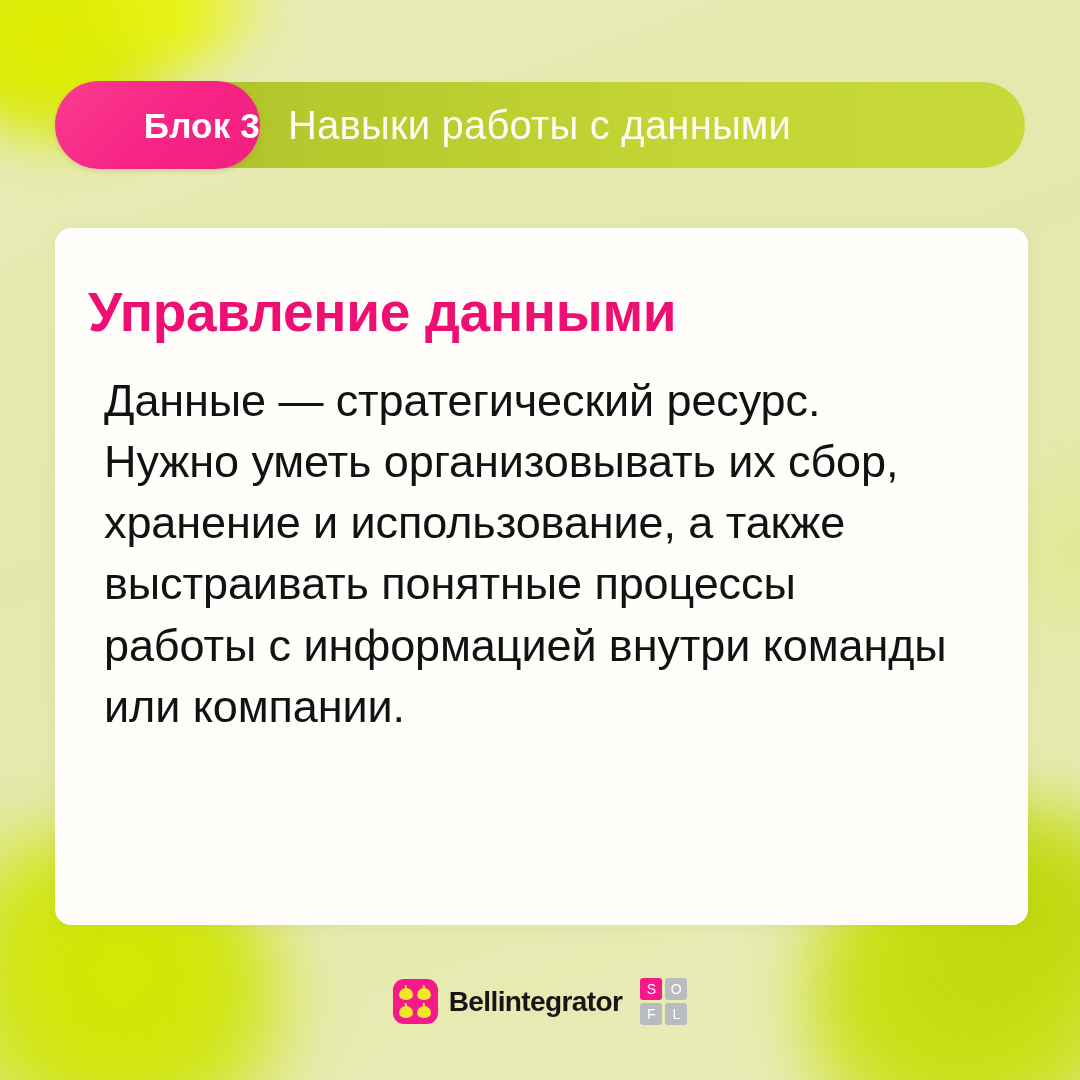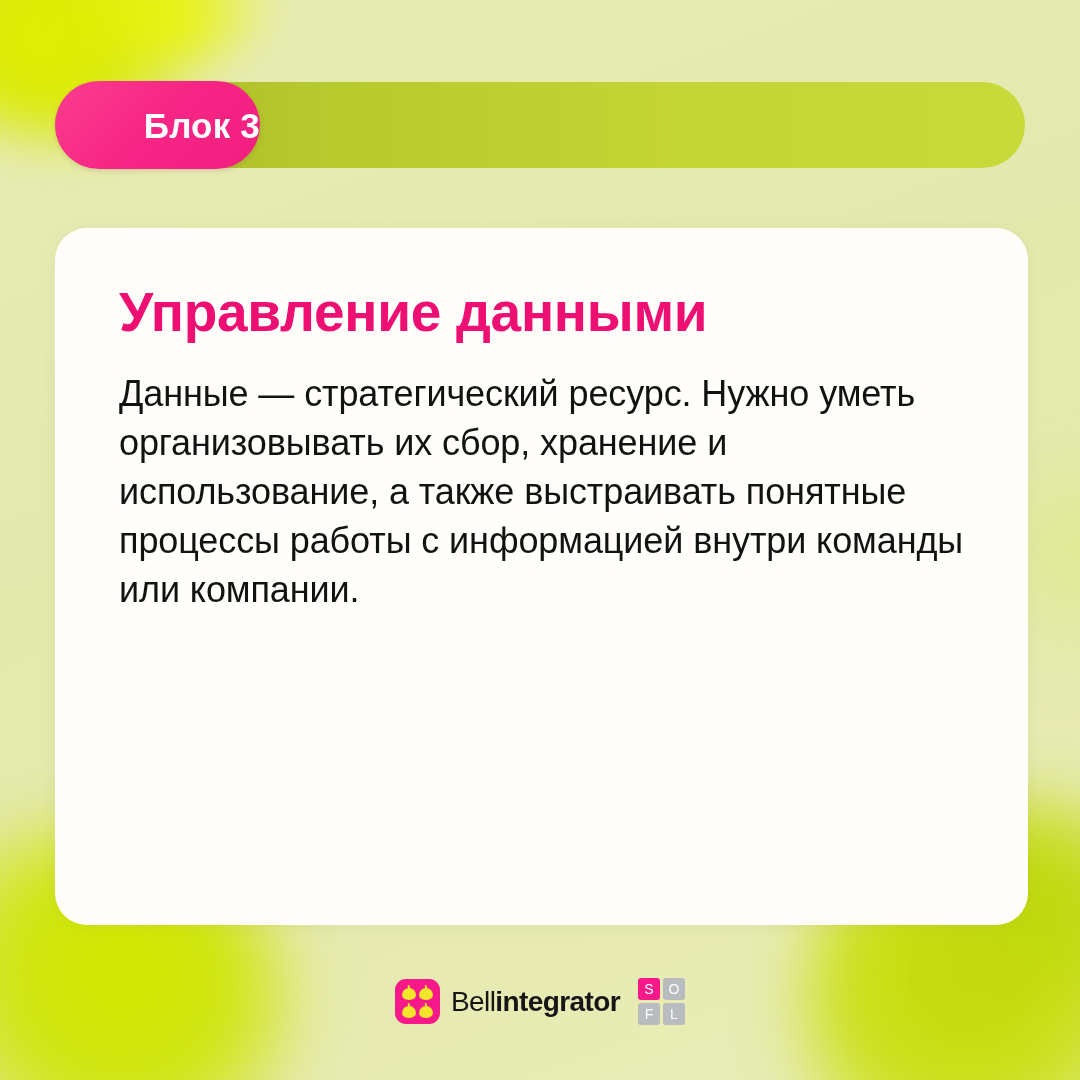--- a/index.html
+++ b/index.html
@@ -122,38 +122,38 @@
   }
 
   
   .card {
     position: absolute;
     left: 55px;
     top: 228px;
     width: 973px;
     height: 697px;
     background: #fffefb;
-    border-radius: 32px;
+    border-radius: 16px;
     box-sizing: border-box;
-    padding: 56px 62px 40px 64px;
+    padding: 56px 62px 40px 33px;
     box-shadow: 0 2px 14px rgba(140, 150, 90, 0.10);
   }
   .card-title {
     color: #ee0f73;
     font-size: 55px;
     font-weight: bold;
     line-height: 1.05;
     margin: 0 0 28px 0;
     letter-spacing: -0.3px;
   }
   .card-body {
     color: #121212;
-    font-size: 36px;
+    font-size: 45px;
     line-height: 1.36;
-    margin: 0;
+    margin: 16px;
     font-weight: normal;
     letter-spacing: -0.1px;
     max-width: 860px;
   }
 
   
   .footer {
     position: absolute;
     left: 0;
     top: 978px;
@@ -204,21 +204,21 @@
     border-radius: 1px;
     transform: rotate(-12deg);
   }
   .brand-name {
     font-size: 28px;
     line-height: 1;
     color: #161616;
     letter-spacing: -0.6px;
     white-space: nowrap;
   }
-  .brand-name b { font-weight: normal; text-align: center; }
+  .brand-name b { font-weight: bold; text-align: center; }
   .brand-name span.light { font-weight: bold; }
 
   .sofl {
     display: grid;
     grid-template-columns: 22px 22px;
     grid-template-rows: 22px 22px;
     gap: 3px;
   }
   .sofl-tile {
     width: 22px;
@@ -243,20 +243,21 @@
   <div class="blob blob-tl2"></div>
   <div class="blob blob-bl"></div>
   <div class="blob blob-br"></div>
   <div class="blob blob-br2"></div>
   <div class="blob blob-r"></div>
 
   <div class="header-bar">
     <div class="block-badge">
       <span class="block-badge-label">Блок 3</span>
     </div>
+    <div class="header-title">Навыки работы с данными</div>
   </div>
 
   <div class="card">
     <h1 class="card-title">Управление данными</h1>
     <p class="card-body">Данные — стратегический ресурс. Нужно уметь организовывать их сбор, хранение и использование, а также выстраивать понятные процессы работы с информацией внутри команды или компании.</p>
   </div>
 
   <div class="footer">
 
     <div class="brand">

